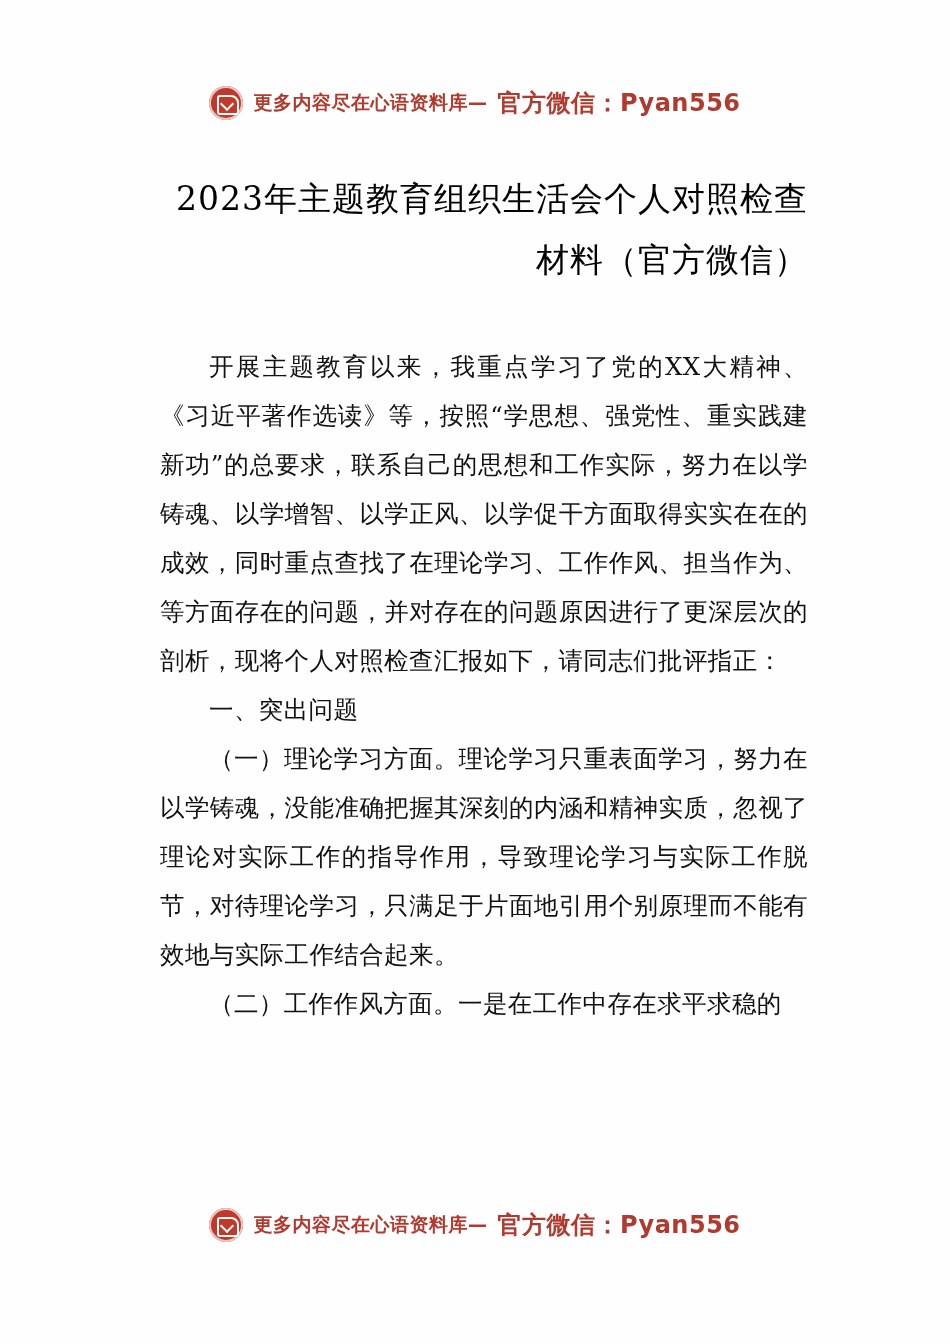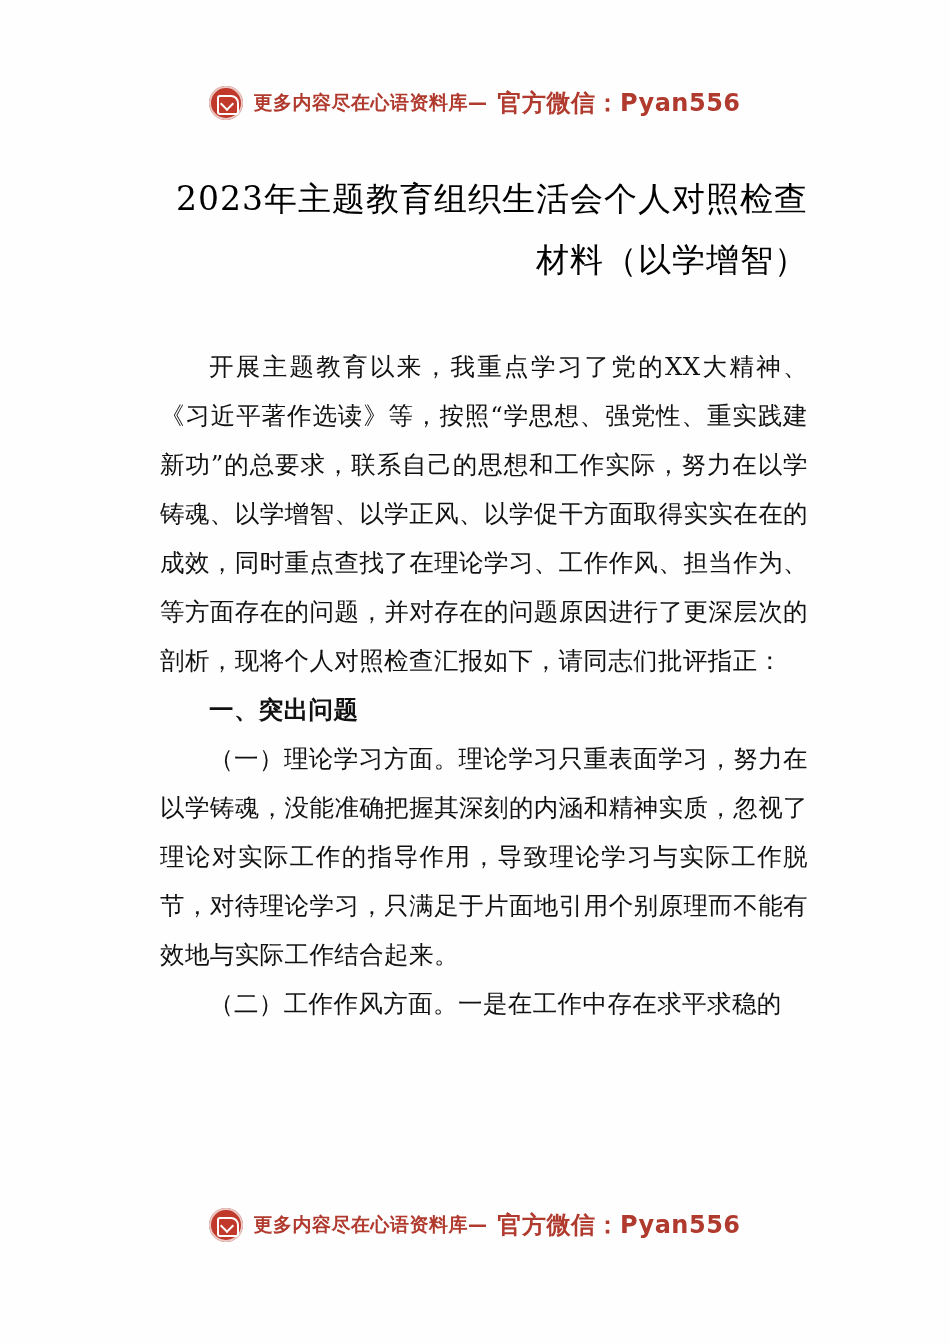--- a/index.html
+++ b/index.html
@@ -106,38 +106,37 @@
     line-height: 2.0;
     letter-spacing: 0.4px;
     text-align: justify;
     text-justify: inter-ideograph;
     margin: 0 0 0 12px;
     text-indent: 2em;
     color: #111;
   }
   p.para.heading {
     text-indent: 2em;
-    font-weight: bold;
   }
 </style>
 </head>
 <body>
 
 <div class="page">
 
   <div class="wm wm-top">
     <span class="wm-logo"></span>
     <span class="wm-text">更多内容尽在心语资料库—</span>
     <span class="wm-wechat">官方微信：Pyan556</span>
   </div>
 
   <div class="doc">
     <h1 class="doc-title">
       <span>2023年主题教育组织生活会个人对照检查</span>
-      <span class="title-line2">材料（以学增智）</span>
+      <span class="title-line2">材料（官方微信）</span>
     </h1>
 
     <div class="body-block">
       <p class="para">开展主题教育以来，我重点学习了党的XX大精神、《习近平著作选读》等，按照“学思想、强党性、重实践建新功”的总要求，联系自己的思想和工作实际，努力在以学铸魂、以学增智、以学正风、以学促干方面取得实实在在的成效，同时重点查找了在理论学习、工作作风、担当作为、等方面存在的问题，并对存在的问题原因进行了更深层次的剖析，现将个人对照检查汇报如下，请同志们批评指正：</p>
       <p class="para heading">一、突出问题</p>
       <p class="para">（一）理论学习方面。理论学习只重表面学习，努力在以学铸魂，没能准确把握其深刻的内涵和精神实质，忽视了理论对实际工作的指导作用，导致理论学习与实际工作脱节，对待理论学习，只满足于片面地引用个别原理而不能有效地与实际工作结合起来。</p>
       <p class="para">（二）工作作风方面。一是在工作中存在求平求稳的</p>
     </div>
   </div>
 

